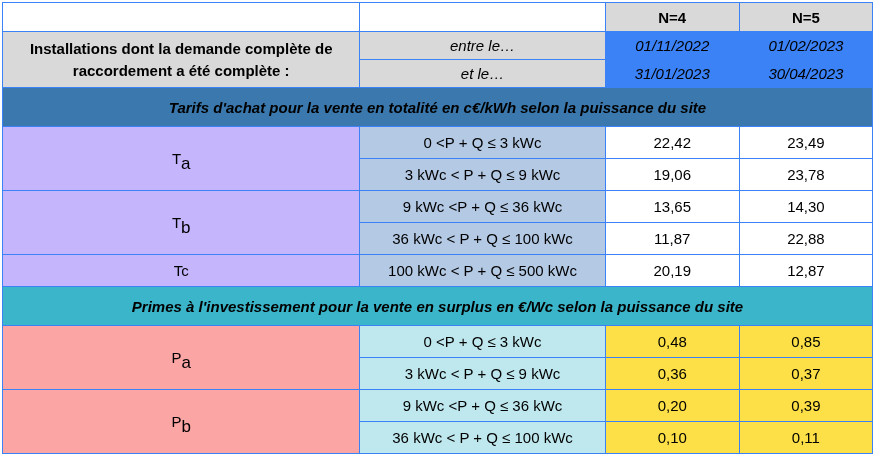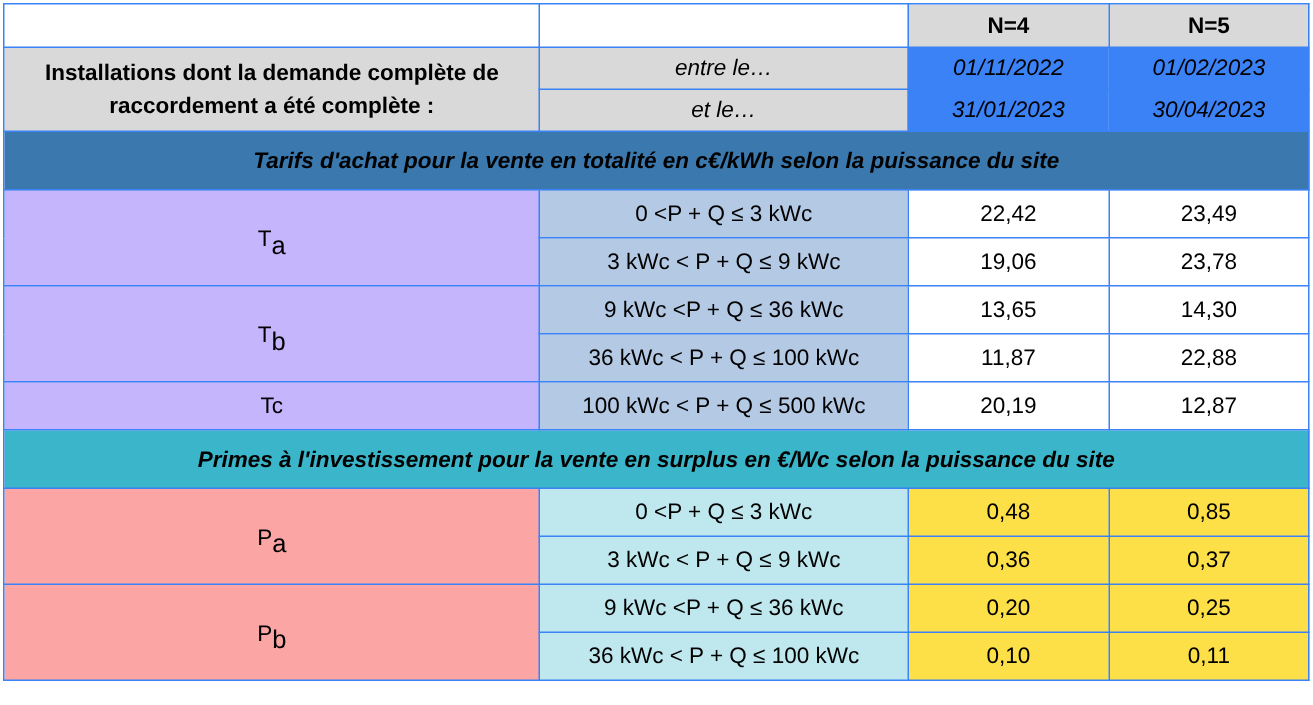--- a/index.html
+++ b/index.html
@@ -215,21 +215,21 @@
       <td class="val-teal">0,36</td>
       <td class="val-teal">0,37</td>
     </tr>
 
     <tr>
       <td class="lbl-teal" rowspan="2">
         <span>P</span><sub>b</sub>
       </td>
       <td class="range-teal">9 kWc &lt;P + Q ≤ 36 kWc</td>
       <td class="val-teal">0,20</td>
-      <td class="val-teal">0,25</td>
+      <td class="val-teal">0,39</td>
     </tr>
     <tr>
       <td class="range-teal">36 kWc &lt; P + Q ≤ 100 kWc</td>
       <td class="val-teal">0,10</td>
       <td class="val-teal">0,11</td>
     </tr>
   </tbody>
 </table>
 </div>
 

